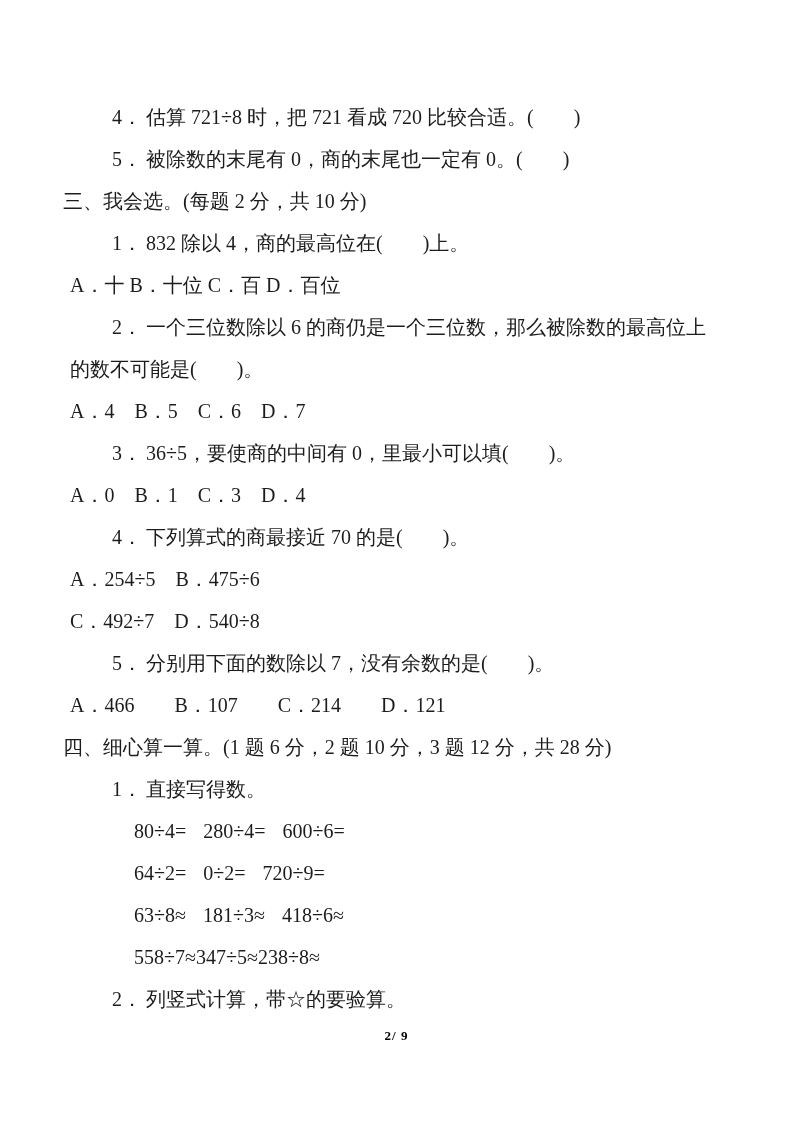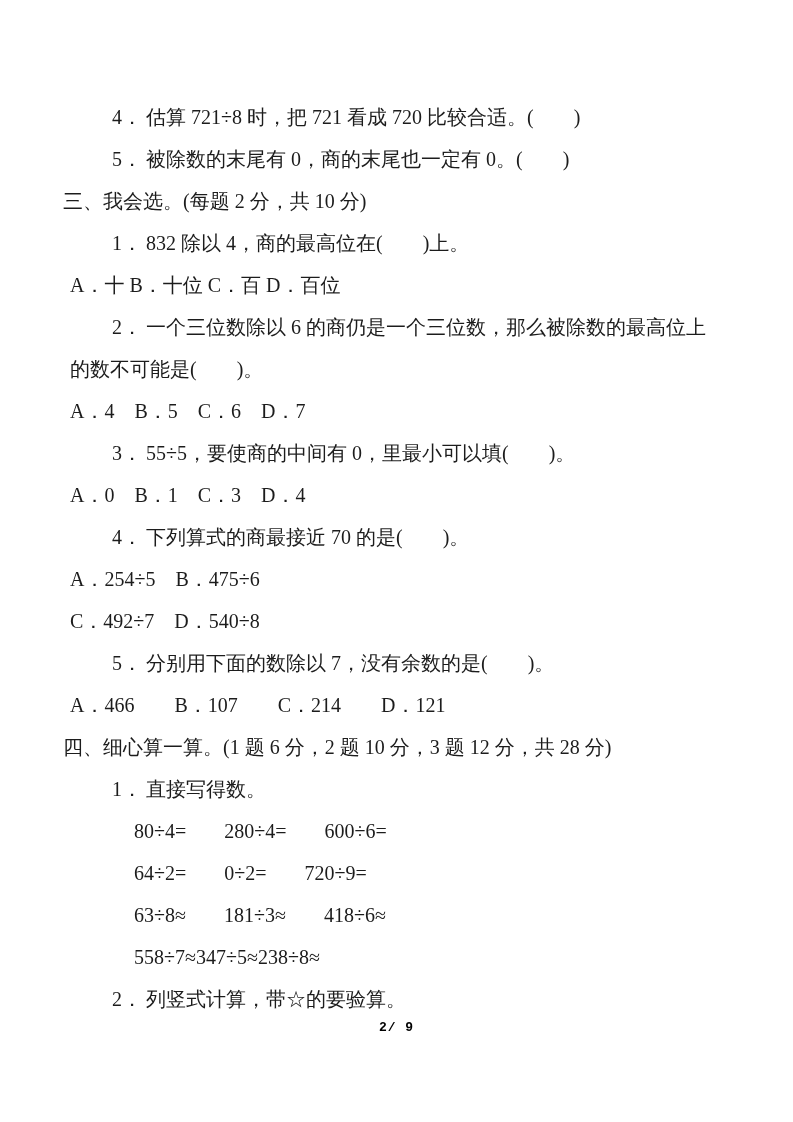--- a/index.html
+++ b/index.html
@@ -21,27 +21,27 @@
   }
   
   .q { display: flex; padding-left: 112px; }
   .q .num { width: 34px; flex: 0 0 auto; }
   .q .txt { white-space: pre; font-family: Liberation Serif, serif; }
   
   .sec { padding-left: 63px; }
   
   .opt, .cont { padding-left: 70px; }
   
-  .calc { display: flex; padding-left: 134px; gap: 38px; }
+  .calc { display: flex; padding-left: 134px; gap: 17px; }
   .calc span { white-space: pre; }
   .footer {
-    margin-top: 0;
+    margin-top: 8px;
     width: 100%;
     text-align: center;
-    font-family: Liberation Mono, monospace;
+    font-family: Liberation Serif, serif;
     font-weight: bold;
     font-size: 13px;
     color: #000000;
     letter-spacing: 1px;
   }
 </style>
 </head>
 <body>
 
 <div>
@@ -65,21 +65,21 @@
 
   <div class="line q">
     <span class="num">2．</span>
     <span class="txt">一个三位数除以 6 的商仍是一个三位数，那么被除数的最高位上</span>
   </div>
   <div class="line cont">的数不可能是(　　)。</div>
   <div class="line opt">A．4　B．5　C．6　D．7</div>
 
   <div class="line q">
     <span class="num">3．</span>
-    <span class="txt">55÷5，要使商的中间有 0，里最小可以填(　　)。</span>
+    <span class="txt">36÷5，要使商的中间有 0，里最小可以填(　　)。</span>
   </div>
   <div class="line opt">A．0　B．1　C．3　D．4</div>
 
   <div class="line q">
     <span class="num">4．</span>
     <span class="txt">下列算式的商最接近 70 的是(　　)。</span>
   </div>
   <div class="line opt">A．254÷5　B．475÷6</div>
   <div class="line opt">C．492÷7　D．540÷8</div>
 

